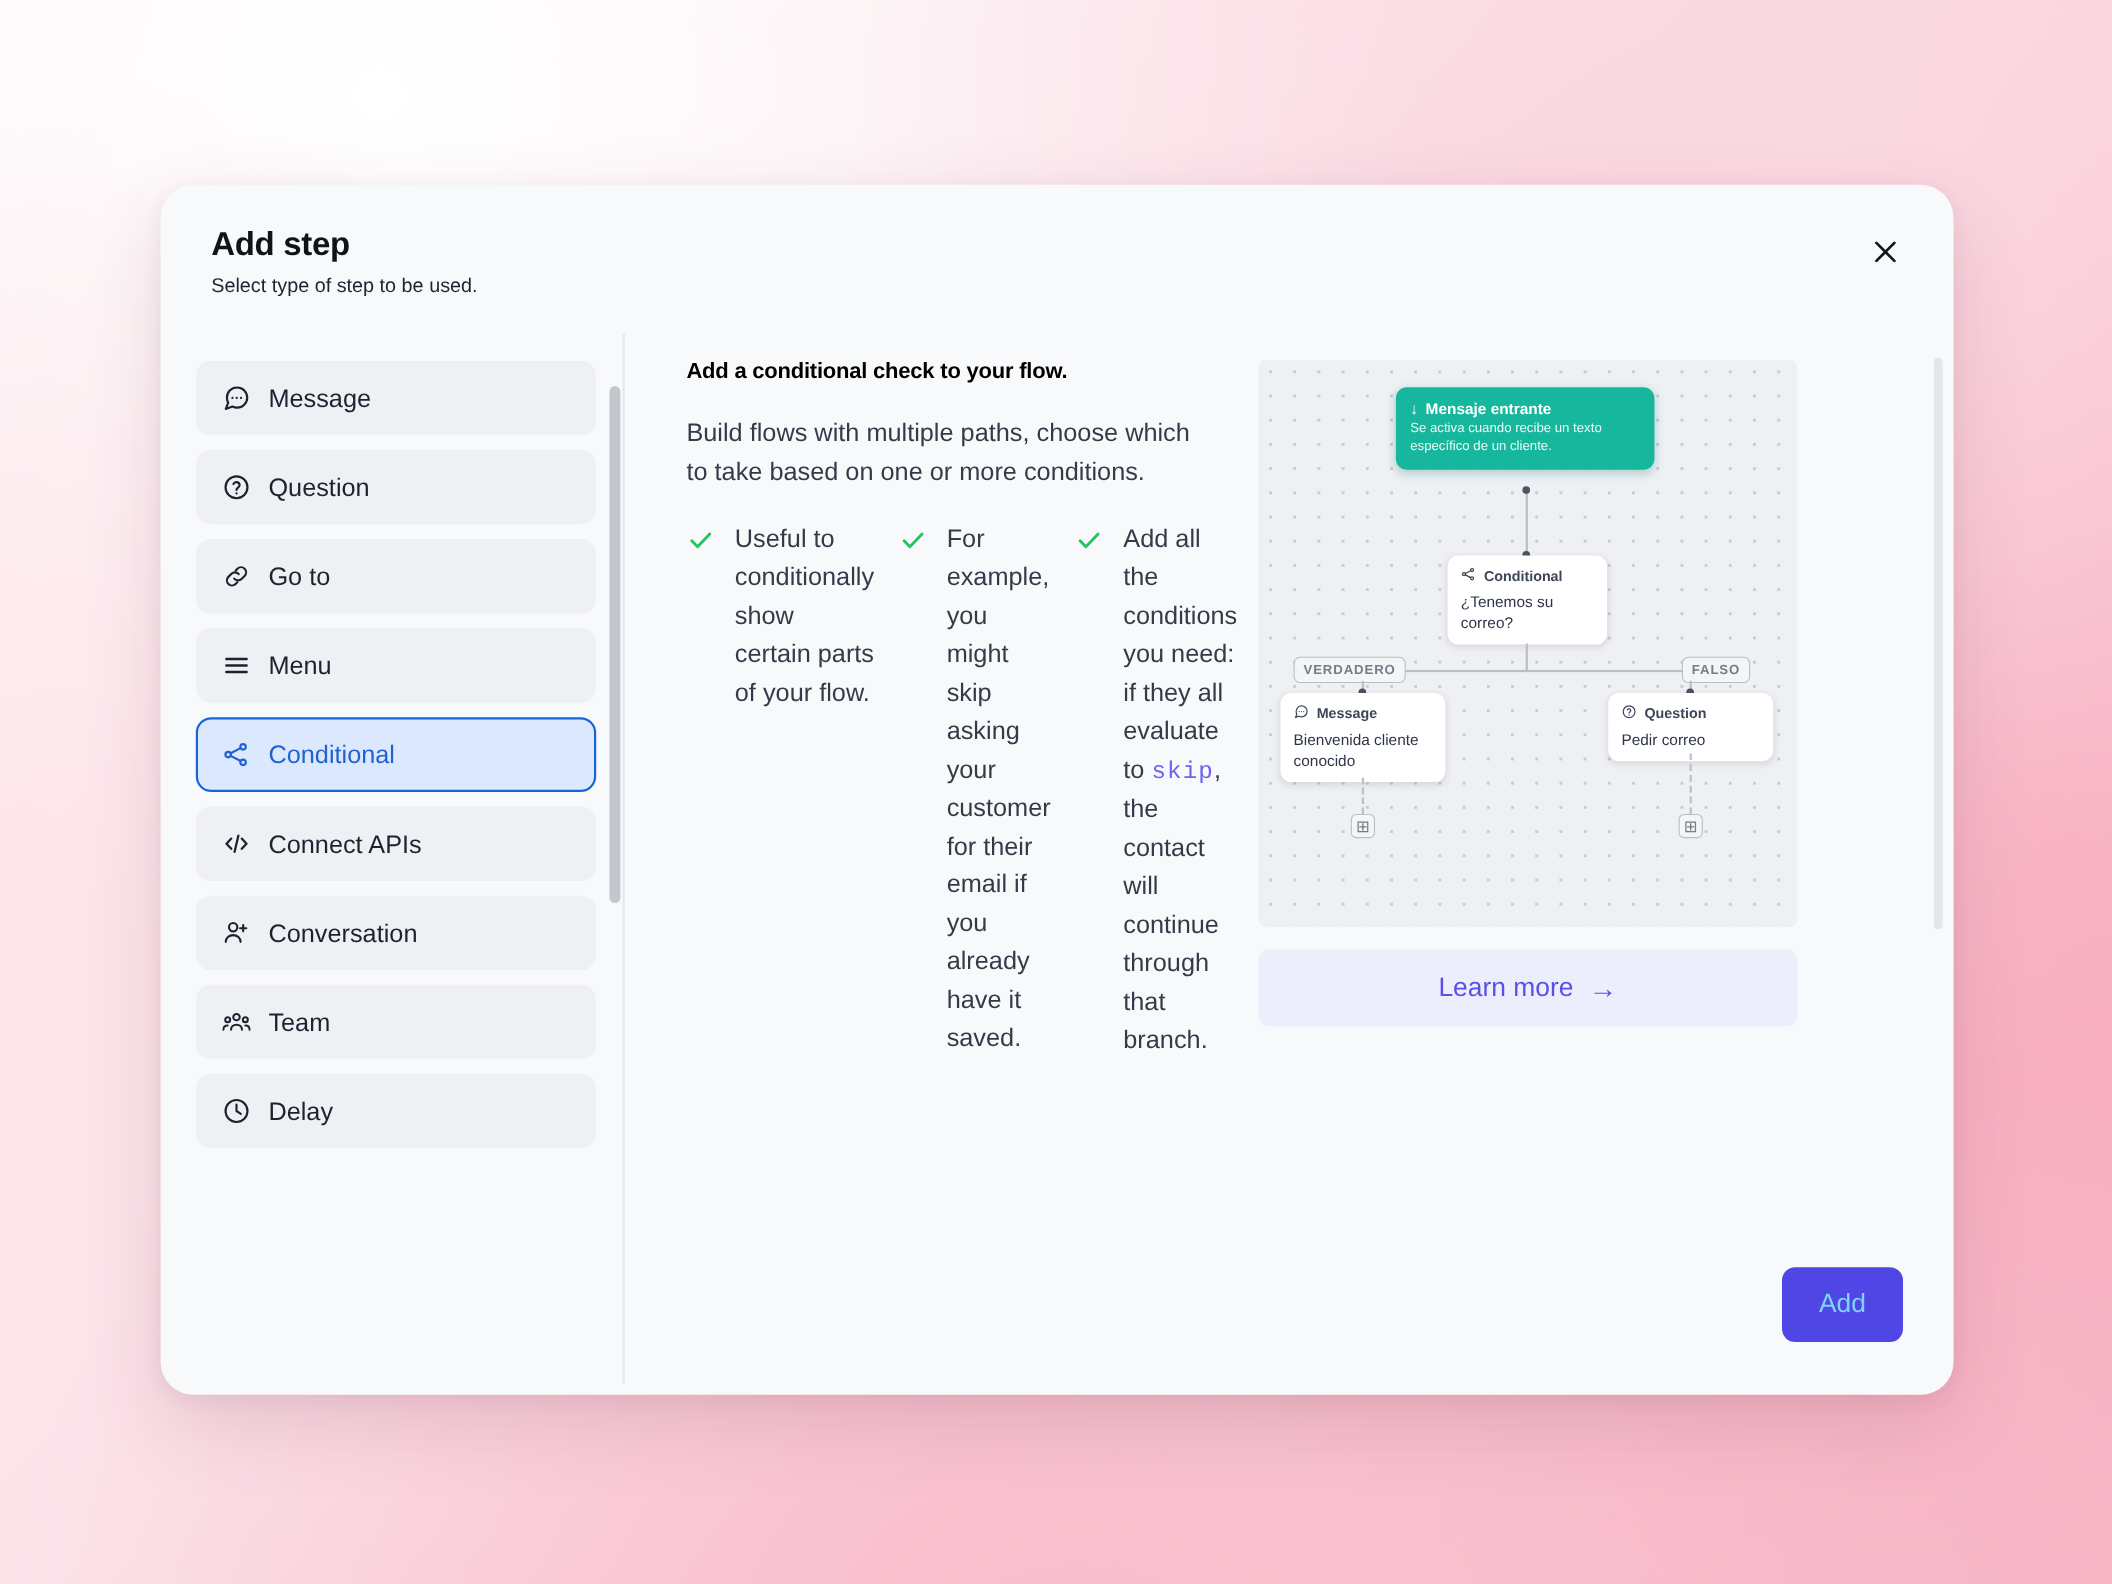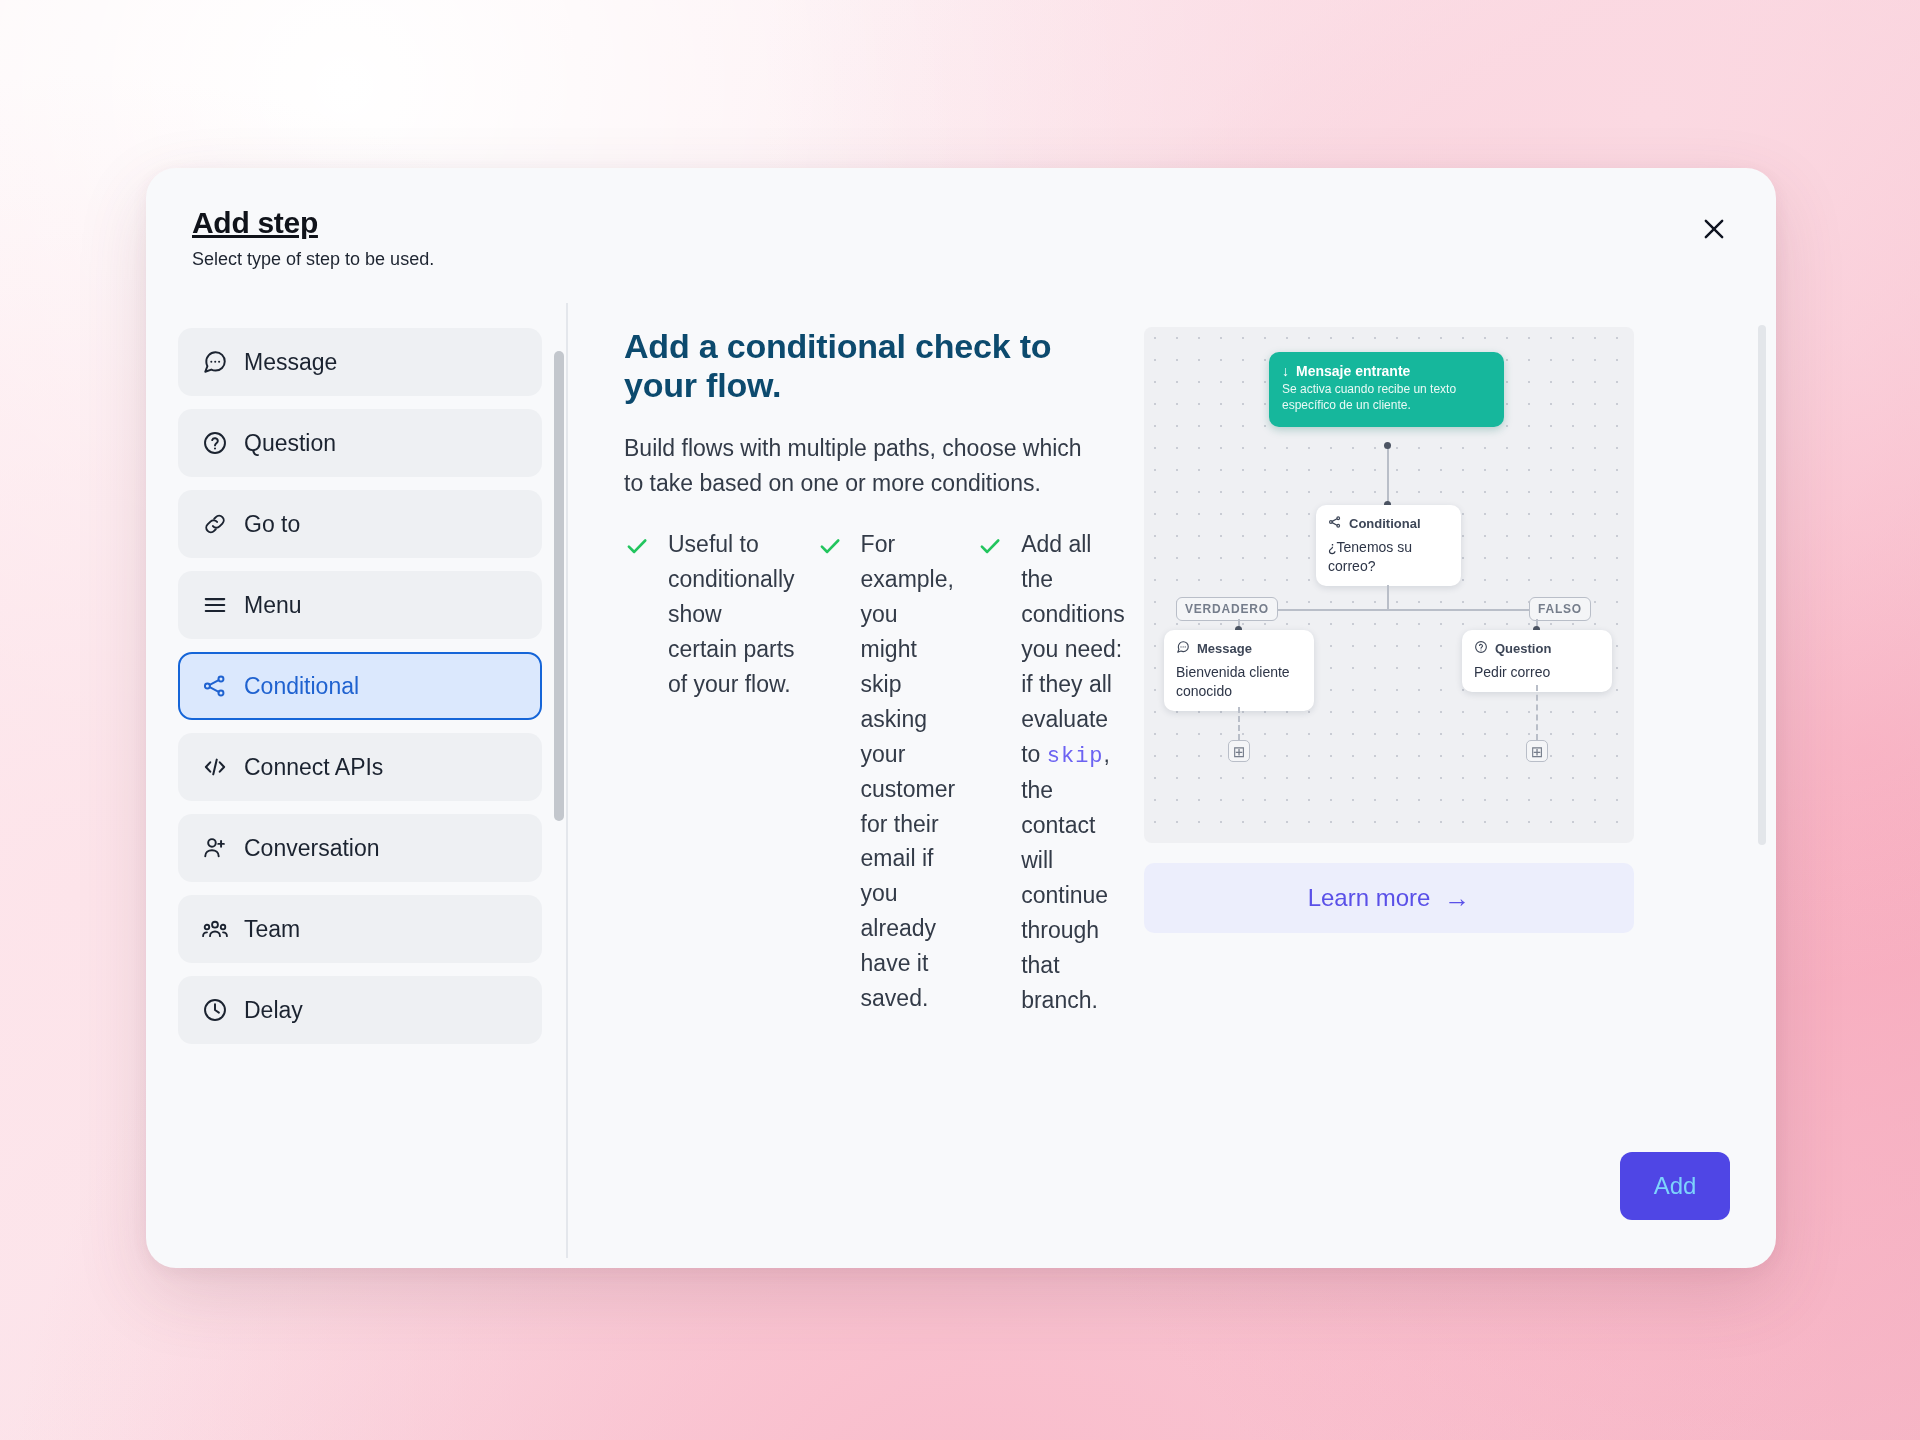--- a/index.html
+++ b/index.html
@@ -39,21 +39,20 @@
     overflow: hidden;
   }
 
   
   .modal-header { position: absolute; left: 0; top: 0; width: 100%; padding: 38px 46px 0 46px; }
   .modal-title {
     font-size: 30px;
     font-weight: bold;
     color: #10131a;
     letter-spacing: -.3px;
-    text-decoration: underline;
   }
   .modal-subtitle {
     margin-top: 9px;
     font-size: 18px;
     color: #1d2430;
   }
   .close-btn {
     position: absolute;
     right: 36px;
     top: 36px;
@@ -126,23 +125,23 @@
   .detail {
     position: relative;
     flex: 1;
     padding: 24px 48px 0 56px;
     display: flex;
     flex-direction: column;
   }
   .detail-grid { display: flex; gap: 40px; }
   .detail-text { width: 480px; flex: none; }
   .detail-heading {
-    font-size: 34px;
+    font-size: 20px;
     font-weight: bold;
-    color: #0c4a6e;
+    color: #000000;
     letter-spacing: -.2px;
   }
   .detail-para {
     margin-top: 26px;
     font-size: 23px;
     line-height: 1.52;
     color: #333b48;
   }
   .bullets { margin-top: 26px; display: flex; flex-direction: row; gap: 22px; }
   .bullet { display: flex; gap: 18px; }

